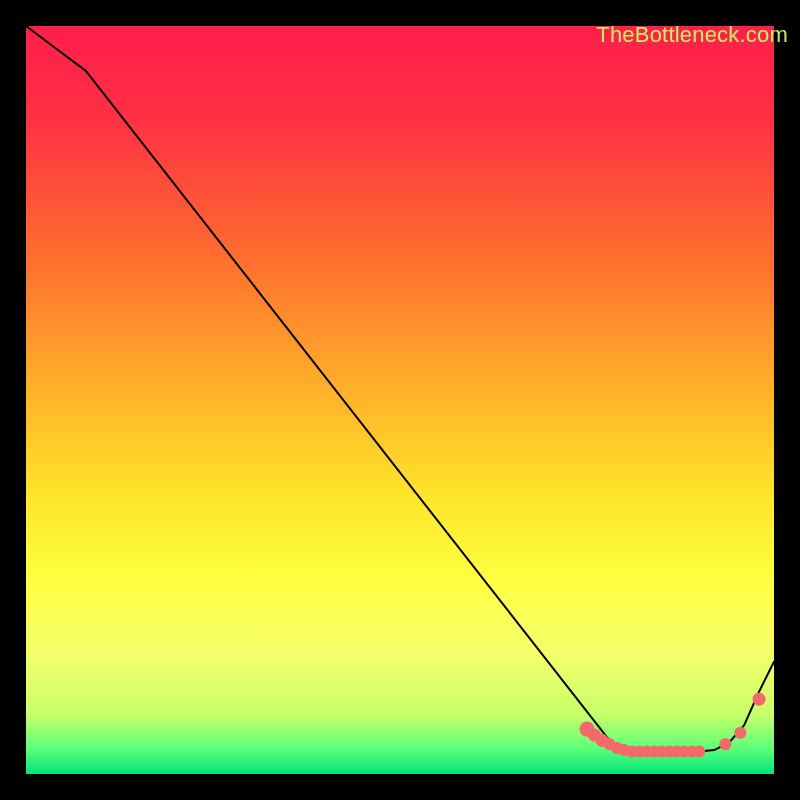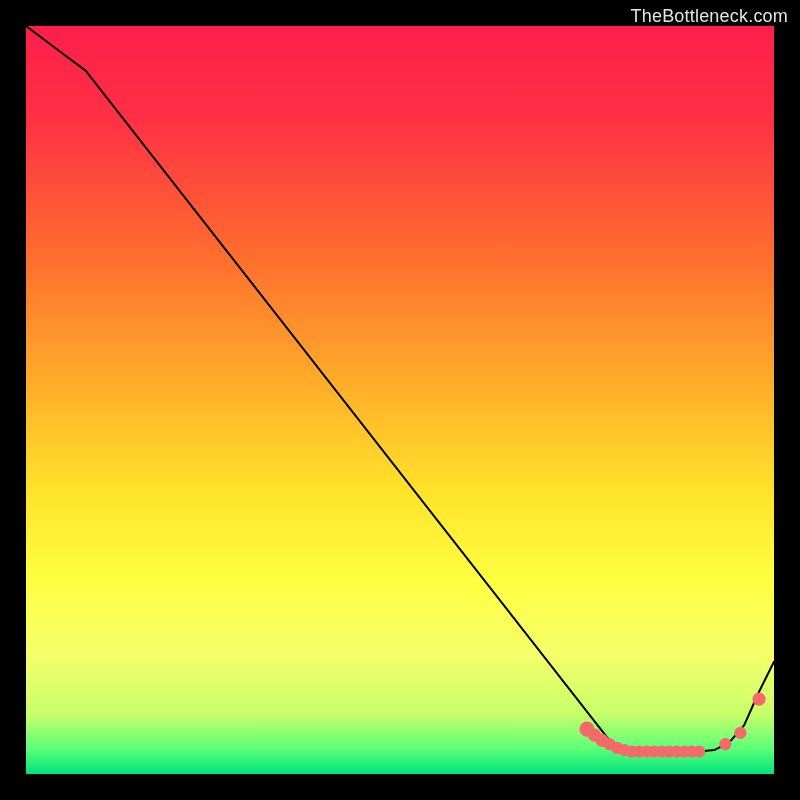--- a/index.html
+++ b/index.html
@@ -11,24 +11,24 @@
     font-family: Arial, Helvetica, sans-serif;
   }
   .frame {
     position: relative;
     width: 800px;
     height: 800px;
     background: #000;
   }
   .attribution {
     position: absolute;
-    top: 6px;
+    top: 22px;
     right: 12px;
-    color: #e5e5e5;
-    font-size: 18px;
+    color: #bef264;
+    font-size: 22px;
     font-weight: 400;
     letter-spacing: 0.2px;
     z-index: 5;
   }
   .plot {
     position: absolute;
     
     left: 26px;
     top: 26px;
     width: 748px;    

